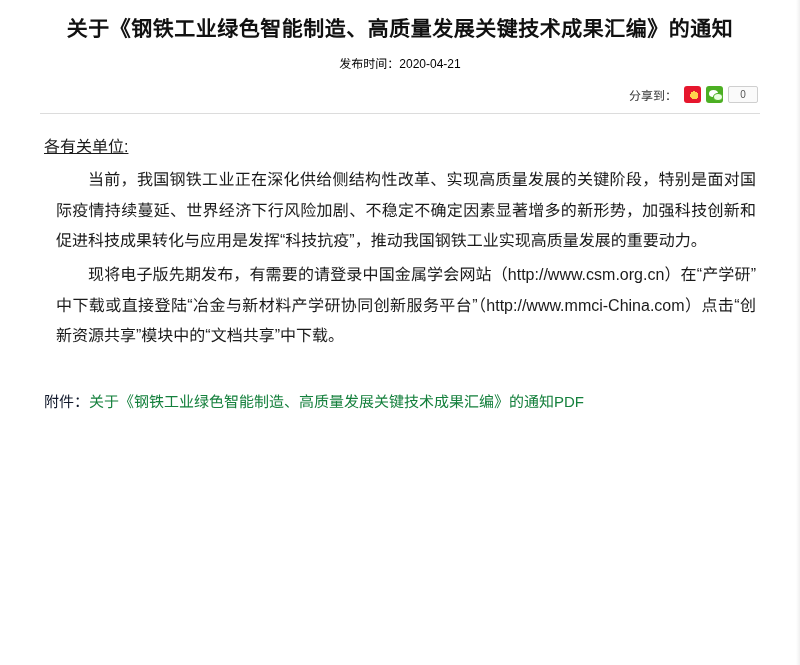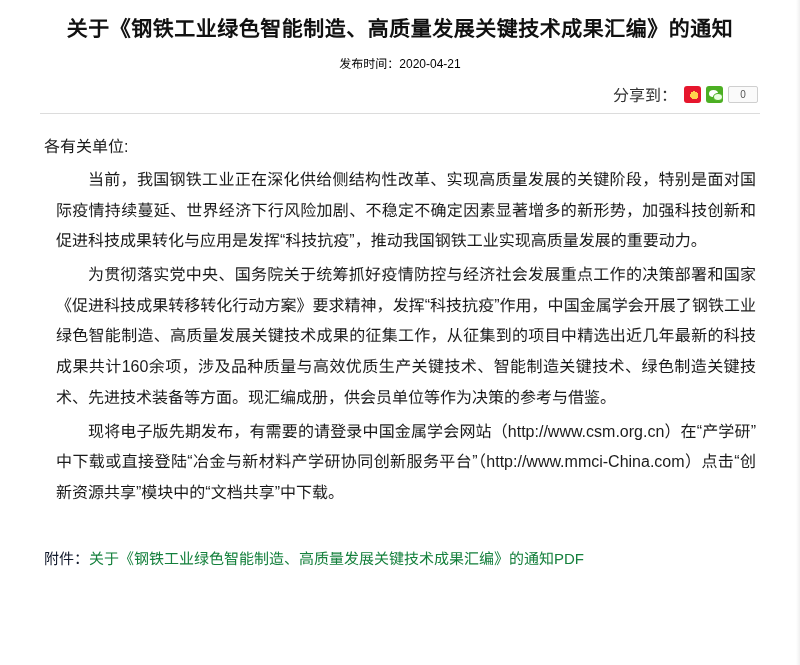--- a/index.html
+++ b/index.html
@@ -45,21 +45,21 @@
   .share-bar {
     margin-top: 10px;
     height: 26px;
     padding-right: 42px;
     display: flex;
     align-items: center;
     justify-content: flex-end;
     gap: 5px;
   }
   .share-label {
-    font-size: 16px;
+    font-size: 12px;
     color: #333;
     margin-right: 2px;
   }
   .share-icon {
     width: 17px;
     height: 17px;
     border-radius: 3px;
     display: inline-block;
     position: relative;
     cursor: pointer;
@@ -110,20 +110,21 @@
 
   
   .content {
     padding: 18px 44px 0 44px;
   }
   .salutation {
     font-size: 16px;
     line-height: 1.9;
     color: #1a1a1a;
     margin-bottom: 2px;
+    text-decoration: underline;
   }
   p.para {
     font-size: 16px;
     line-height: 1.92;
     color: #1a1a1a;
     text-indent: 2em;
     margin: 0 0 3px 12px;
     text-align: justify;
     text-justify: inter-ideograph;
   }
@@ -179,21 +180,20 @@
     <span class="share-icon si-weibo"></span>
     <span class="share-icon si-wechat"></span>
     <span class="share-count">0</span>
   </div>
 
   <div class="header-rule"></div>
 
   <div class="content">
     <div class="salutation">各有关单位:</div>
     <p class="para">当前，我国钢铁工业正在深化供给侧结构性改革、实现高质量发展的关键阶段，特别是面对国际疫情持续蔓延、世界经济下行风险加剧、不稳定不确定因素显著增多的新形势，加强科技创新和促进科技成果转化与应用是发挥“科技抗疫”，推动我国钢铁工业实现高质量发展的重要动力。</p>
-    <p class="para">为贯彻落实党中央、国务院关于统筹抓好疫情防控与经济社会发展重点工作的决策部署和国家《促进科技成果转移转化行动方案》要求精神，发挥“科技抗疫”作用，中国金属学会开展了钢铁工业绿色智能制造、高质量发展关键技术成果的征集工作，从征集到的项目中精选出近几年最新的科技成果共计160余项，涉及品种质量与高效优质生产关键技术、智能制造关键技术、绿色制造关键技术、先进技术装备等方面。现汇编成册，供会员单位等作为决策的参考与借鉴。</p>
     <p class="para">现将电子版先期发布，有需要的请登录中国金属学会网站（http://www.csm.org.cn）在“产学研”中下载或直接登陆“冶金与新材料产学研协同创新服务平台”（http://www.mmci-China.com）点击“创新资源共享”模块中的“文档共享”中下载。</p>
   </div>
 
   <div class="attachment">
     <span class="attachment-label">附件：</span><a class="attachment-link" href="#">关于《钢铁工业绿色智能制造、高质量发展关键技术成果汇编》的通知PDF</a>
   </div>
 
 
   <div class="edge-shadow"></div>
 </div>

